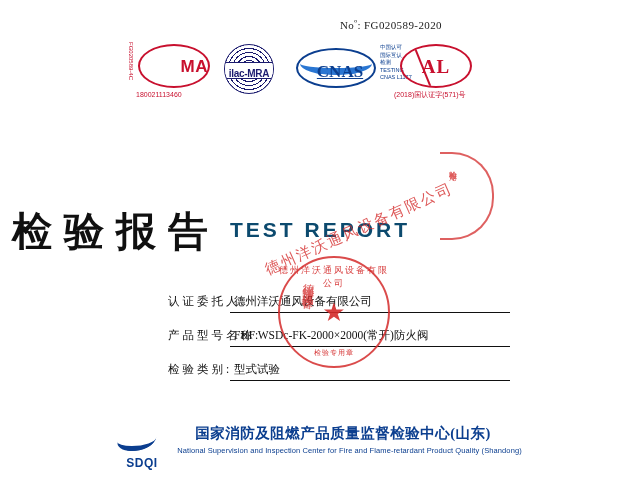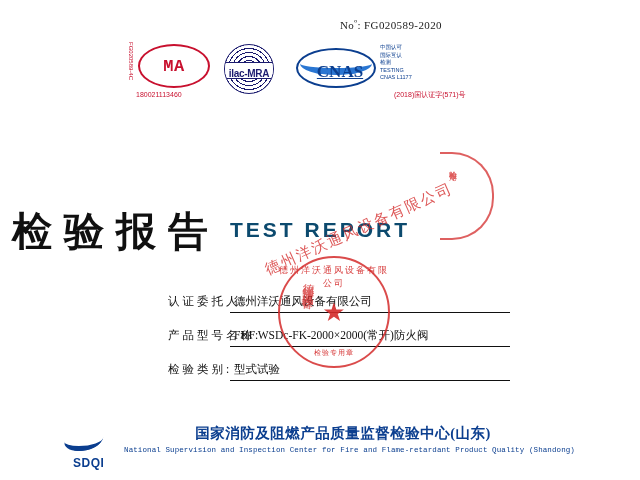--- a/index.html
+++ b/index.html
@@ -56,26 +56,26 @@
   .cma-oval {
     width: 72px; height: 44px;
     border: 2.5px solid #c8102e;
     border-radius: 50%;
     position: relative;
     box-sizing: border-box;
   }
   .cma-text {
     position: absolute;
     left: 0; right: 0; top: 11px;
-    text-align: center;
+    text-align: right;
     font-size: 17px;
     font-weight: bold;
     color: #c8102e;
     letter-spacing: 0.5px;
-    font-family: Liberation Mono, monospace;
+    font-family: Liberation Sans, sans-serif;
   }
   .cma-side {
     position: absolute;
     left: -10px;
     top: -2px;
     font-size: 6px;
     color: #c8102e;
     writing-mode: vertical-rl;
     text-orientation: mixed;
     letter-spacing: 0px;
@@ -415,21 +415,21 @@
     color: #0b3e8f;
     letter-spacing: 0.5px;
     font-family: "Liberation Serif", serif;
     white-space: nowrap;
   }
   .footer-en {
     margin-top: 3px;
     font-size: 7.5px;
     color: #0b3e8f;
     letter-spacing: 0.1px;
-    font-family: Liberation Mono, monospace;
+    font-family: Liberation Sans, sans-serif;
     white-space: nowrap;
     padding-left: 13px;
   }
 </style>
 </head>
 <body>
 
 <div class="page">
 
   <div class="doc-no">
@@ -461,20 +461,24 @@
       <div class="cnas-side">
         <div class="cn">中国认可</div>
         <div class="cn">国际互认</div>
         <div class="cn">检测</div>
         <div class="en">TESTING</div>
         <div class="en">CNAS L1177</div>
       </div>
     </div>
 
     <div class="logo cal-wrap">
+      <div class="cal-oval">
+        <div class="cal-letters">AL</div>
+        <div class="cal-slash"></div>
+      </div>
       <div class="cal-code">(2018)国认证字(571)号</div>
     </div>
 
   </div>
 
   <div class="title-cn">检验报告</div>
   <div class="title-en">TEST REPORT</div>
 
   <div class="fields">
 

